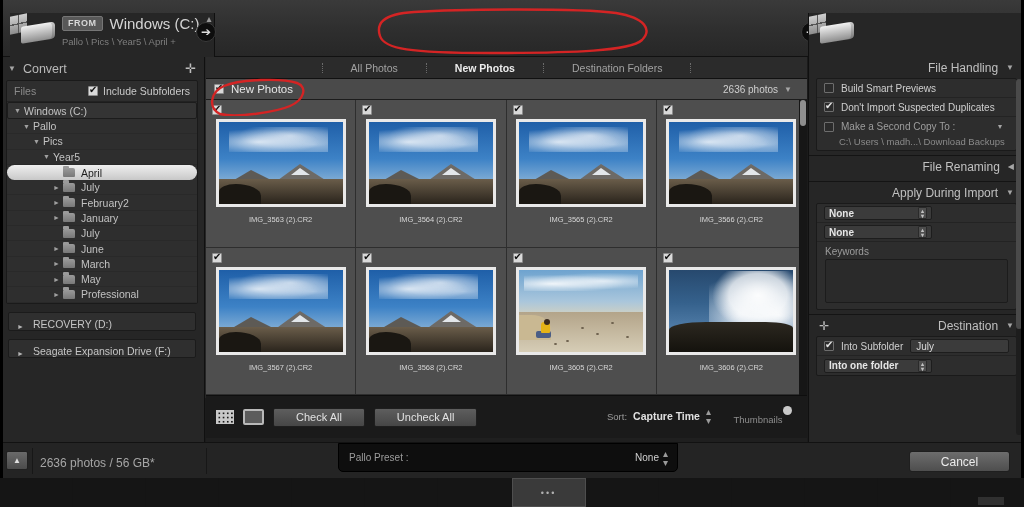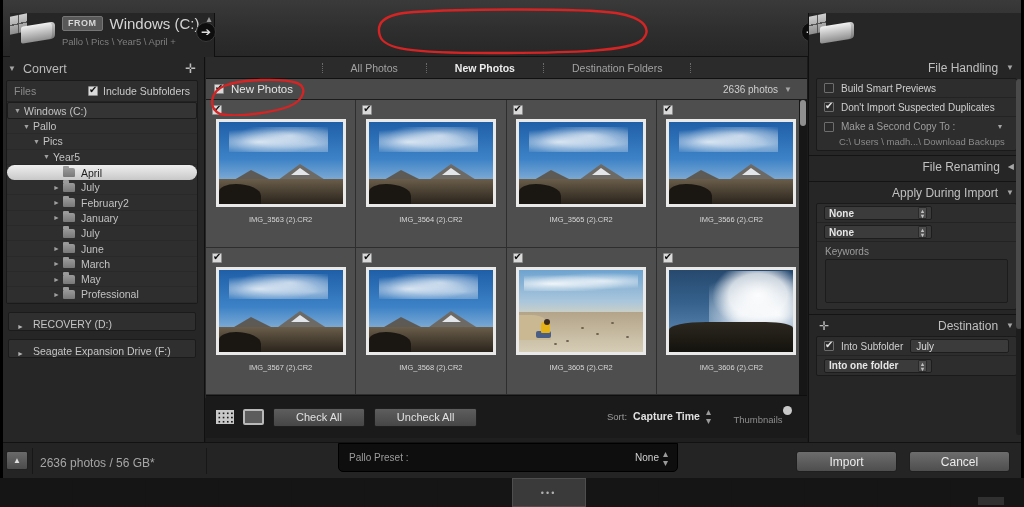--- a/index.html
+++ b/index.html
@@ -745,21 +745,20 @@
     <div class="preset-box">
       <span class="preset-lbl">Pallo Preset :</span>
       <span class="preset-val">
         <span>None</span>
         <span class="spin">
             <span>▴</span>
             <span>▾</span>
           </span>
       </span>
     </div>
-    <div class="bigbtn import">Import</div>
     <div class="bigbtn cancel">Cancel</div>
   </div>
 
   <div class="win-edge-l"></div>
   <div class="win-edge-r"></div>
 
   <div class="taskbar">
     <div class="tb-seg"></div>
     <div class="tb-seg"></div>
     <div class="tb-seg"></div>

